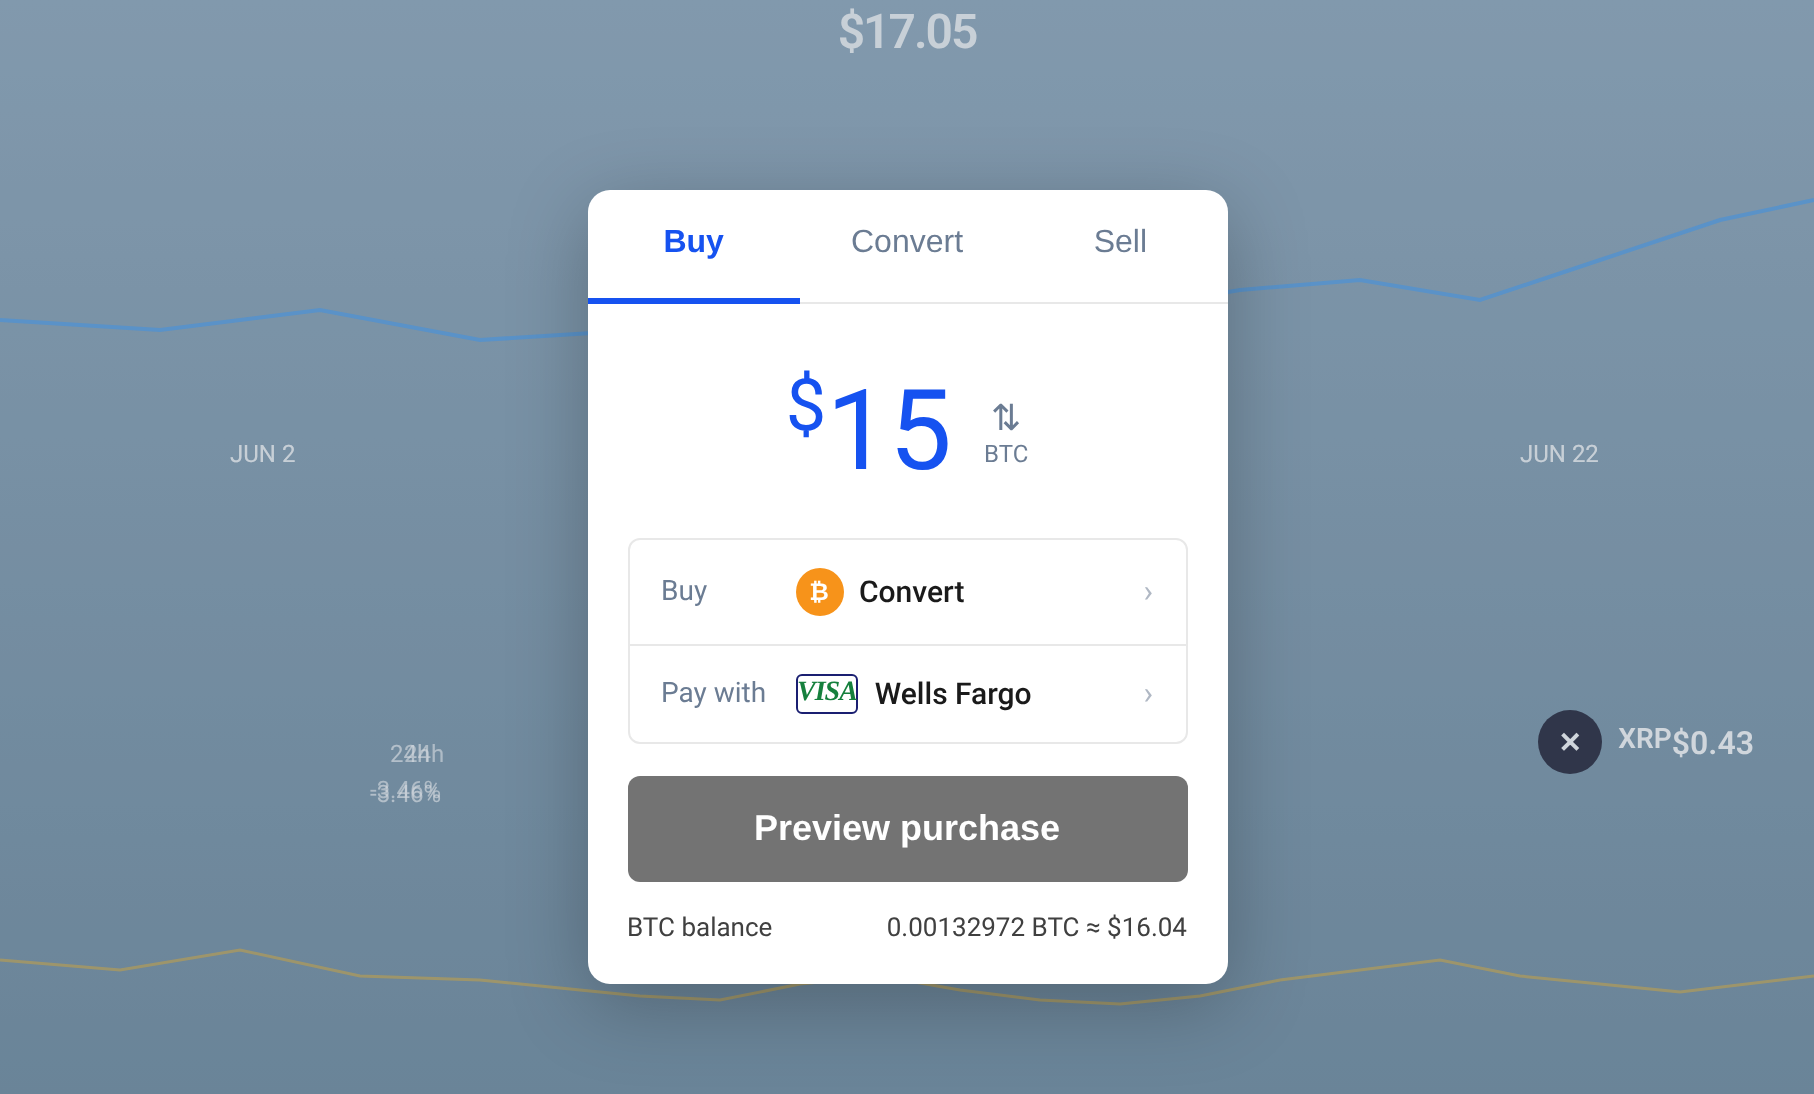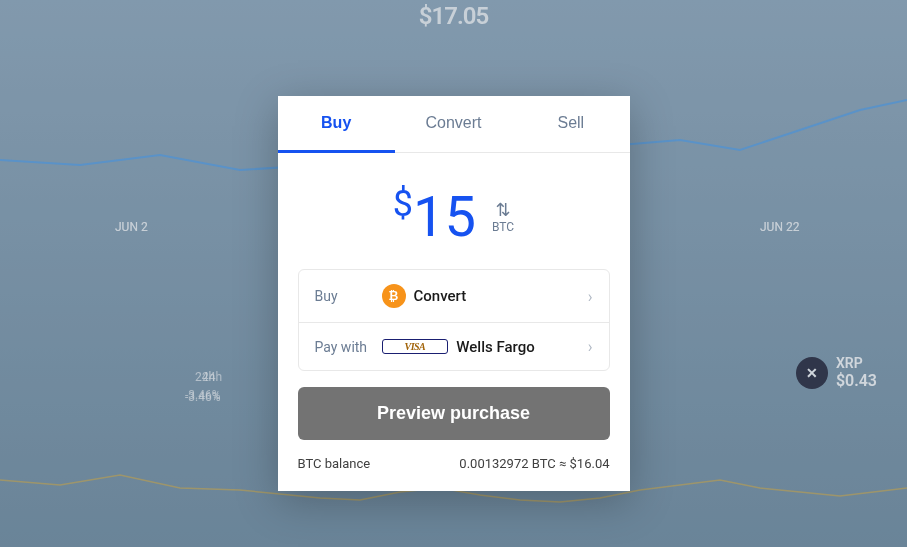--- a/index.html
+++ b/index.html
@@ -58,21 +58,20 @@
       display: flex;
       align-items: center;
       justify-content: center;
       color: white;
       font-weight: bold;
       font-size: 14px;
     }
 
     .xrp-info {
       display: flex;
-      flex-direction: column;
     }
 
     .xrp-name {
       font-size: 14px;
       font-weight: 600;
       color: white;
     }
 
     .xrp-price {
       font-size: 16px;
@@ -86,22 +85,22 @@
       inset: 0;
       background: rgba(100,120,140,0.3);
       display: flex;
       align-items: center;
       justify-content: center;
     }
 
     
     .modal {
       background: white;
-      border-radius: 0;
-      width: 352px;
+      border-radius: 11px;
+      width: 320px;
       box-shadow: 0 10px 40px rgba(0,0,0,0.25);
       overflow: hidden;
       position: relative;
       top: 20px;
     }
 
     
     .tabs {
       display: flex;
       border-bottom: 1px solid #e8e8e8;
@@ -221,27 +220,27 @@
       font-weight: 500;
       color: #1a1a1a;
     }
 
     .chevron {
       color: #b0b8c4;
       font-size: 16px;
     }
 
     .visa-badge {
-      color: #a16207;
-      font-size: 10px;
+      color: #15803d;
+      font-size: 14px;
       font-weight: 700;
       font-style: italic;
       letter-spacing: -0.5px;
       border: 1.5px solid #1a1f71;
-      padding: 1px 22px;
+      padding: 1px 0;
       border-radius: 3px;
       font-family: 'Times New Roman', serif;
     }
 
     
     .preview-btn {
       display: block;
       width: calc(100% - 40px);
       margin: 0 20px 16px;
       padding: 16px;

